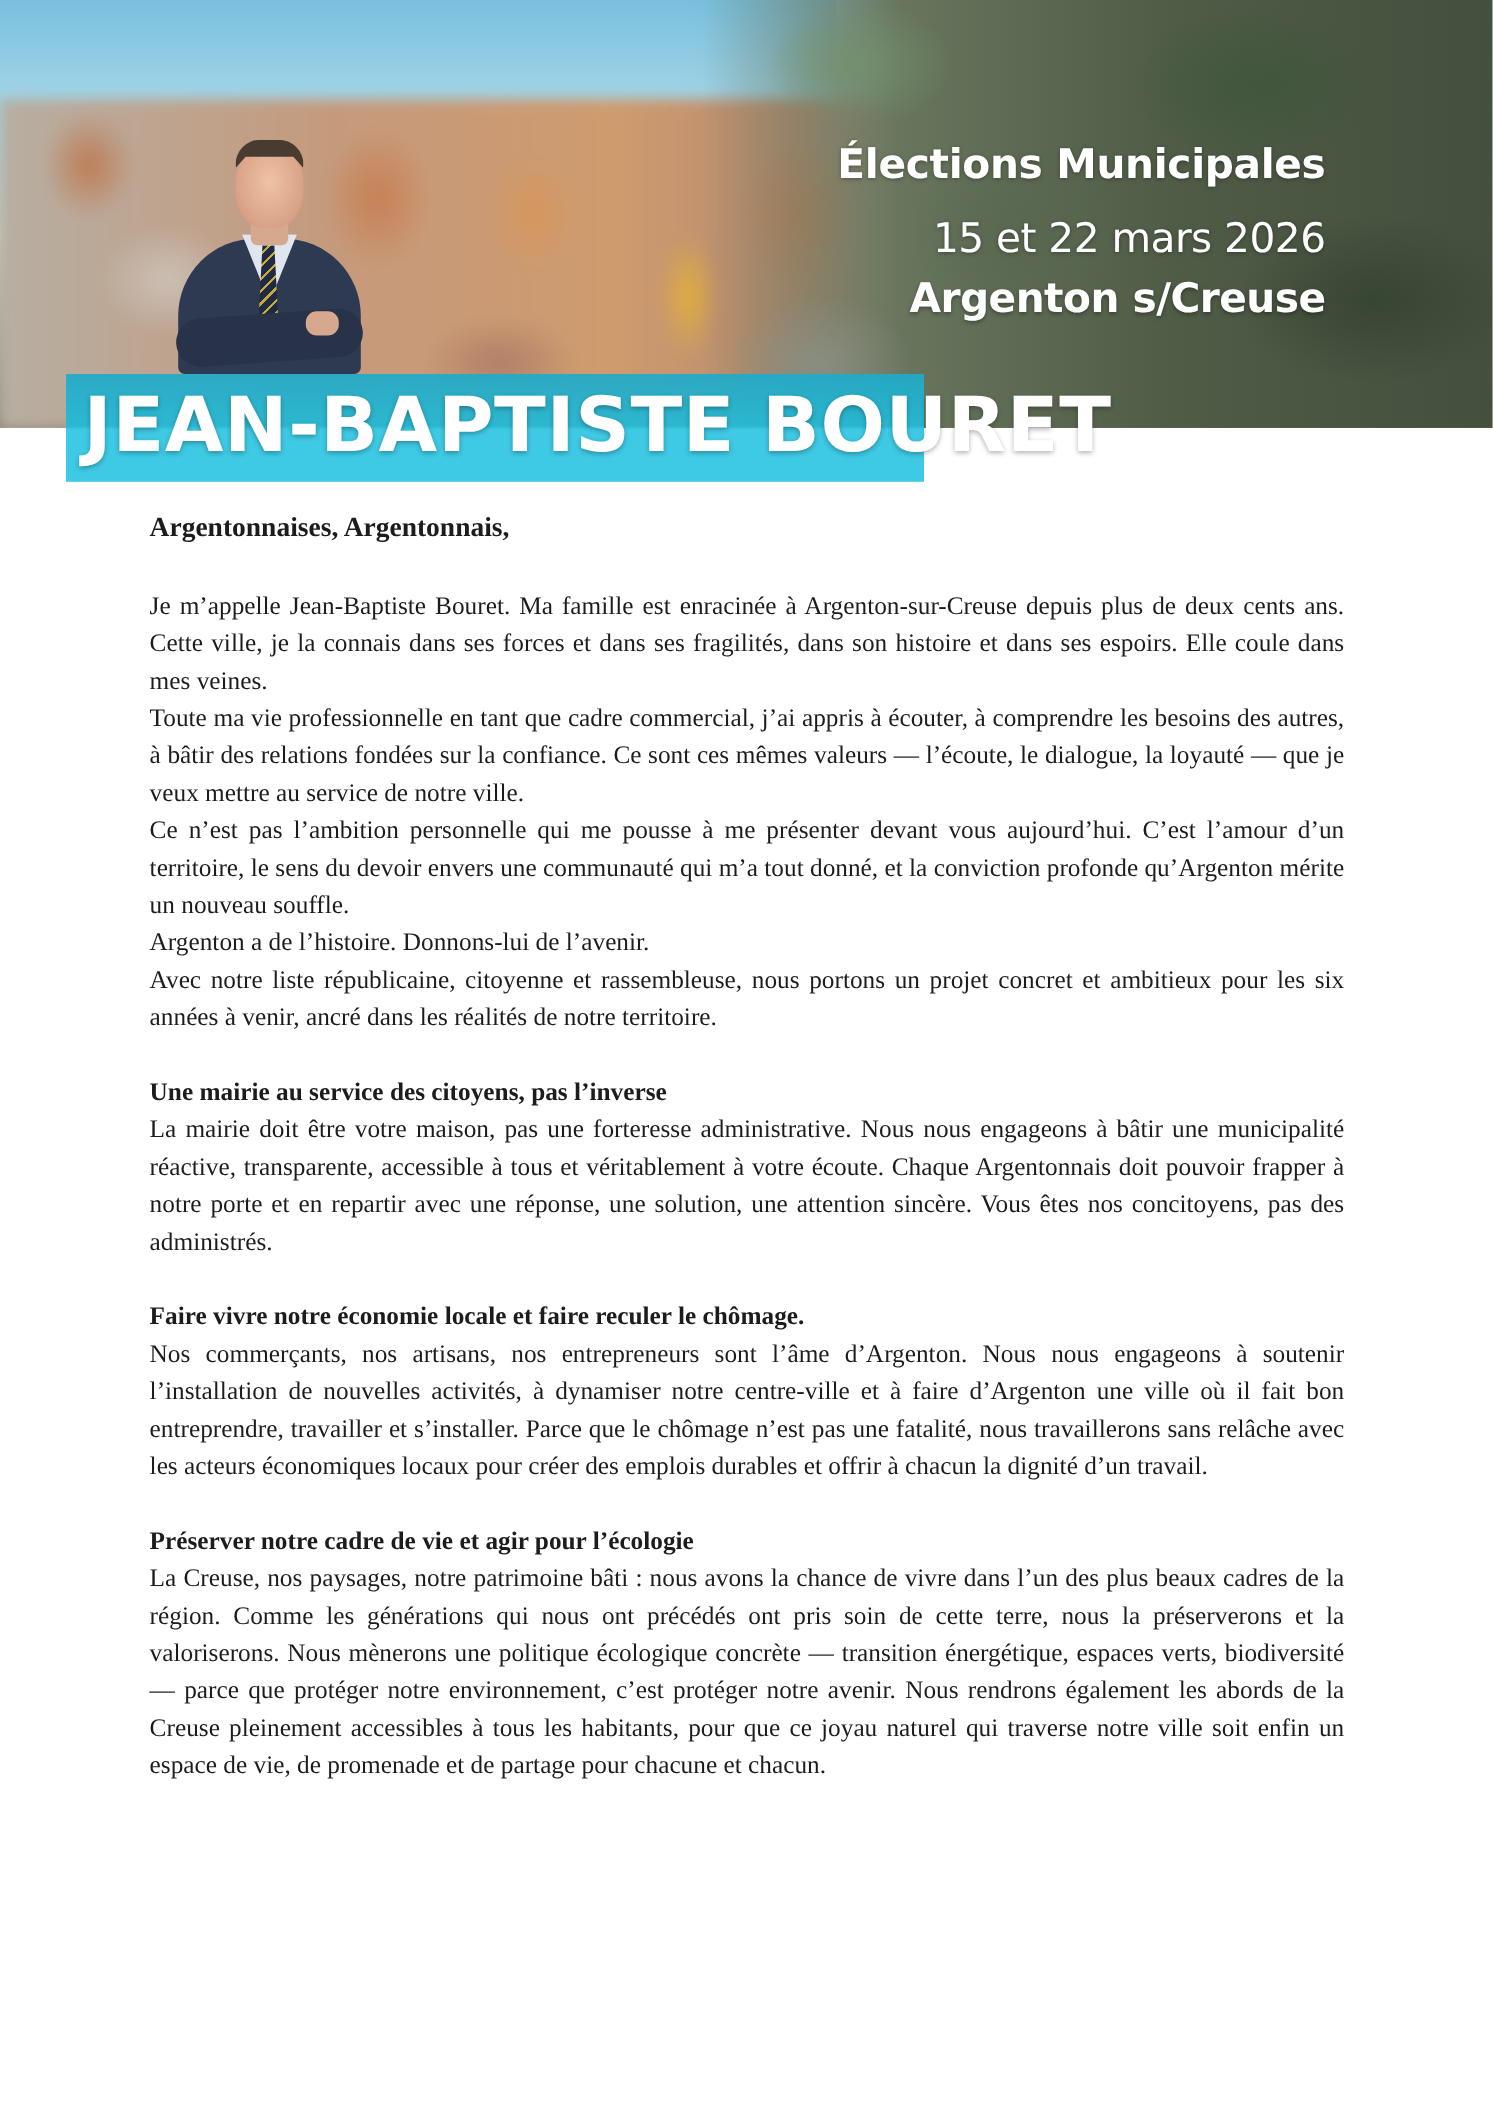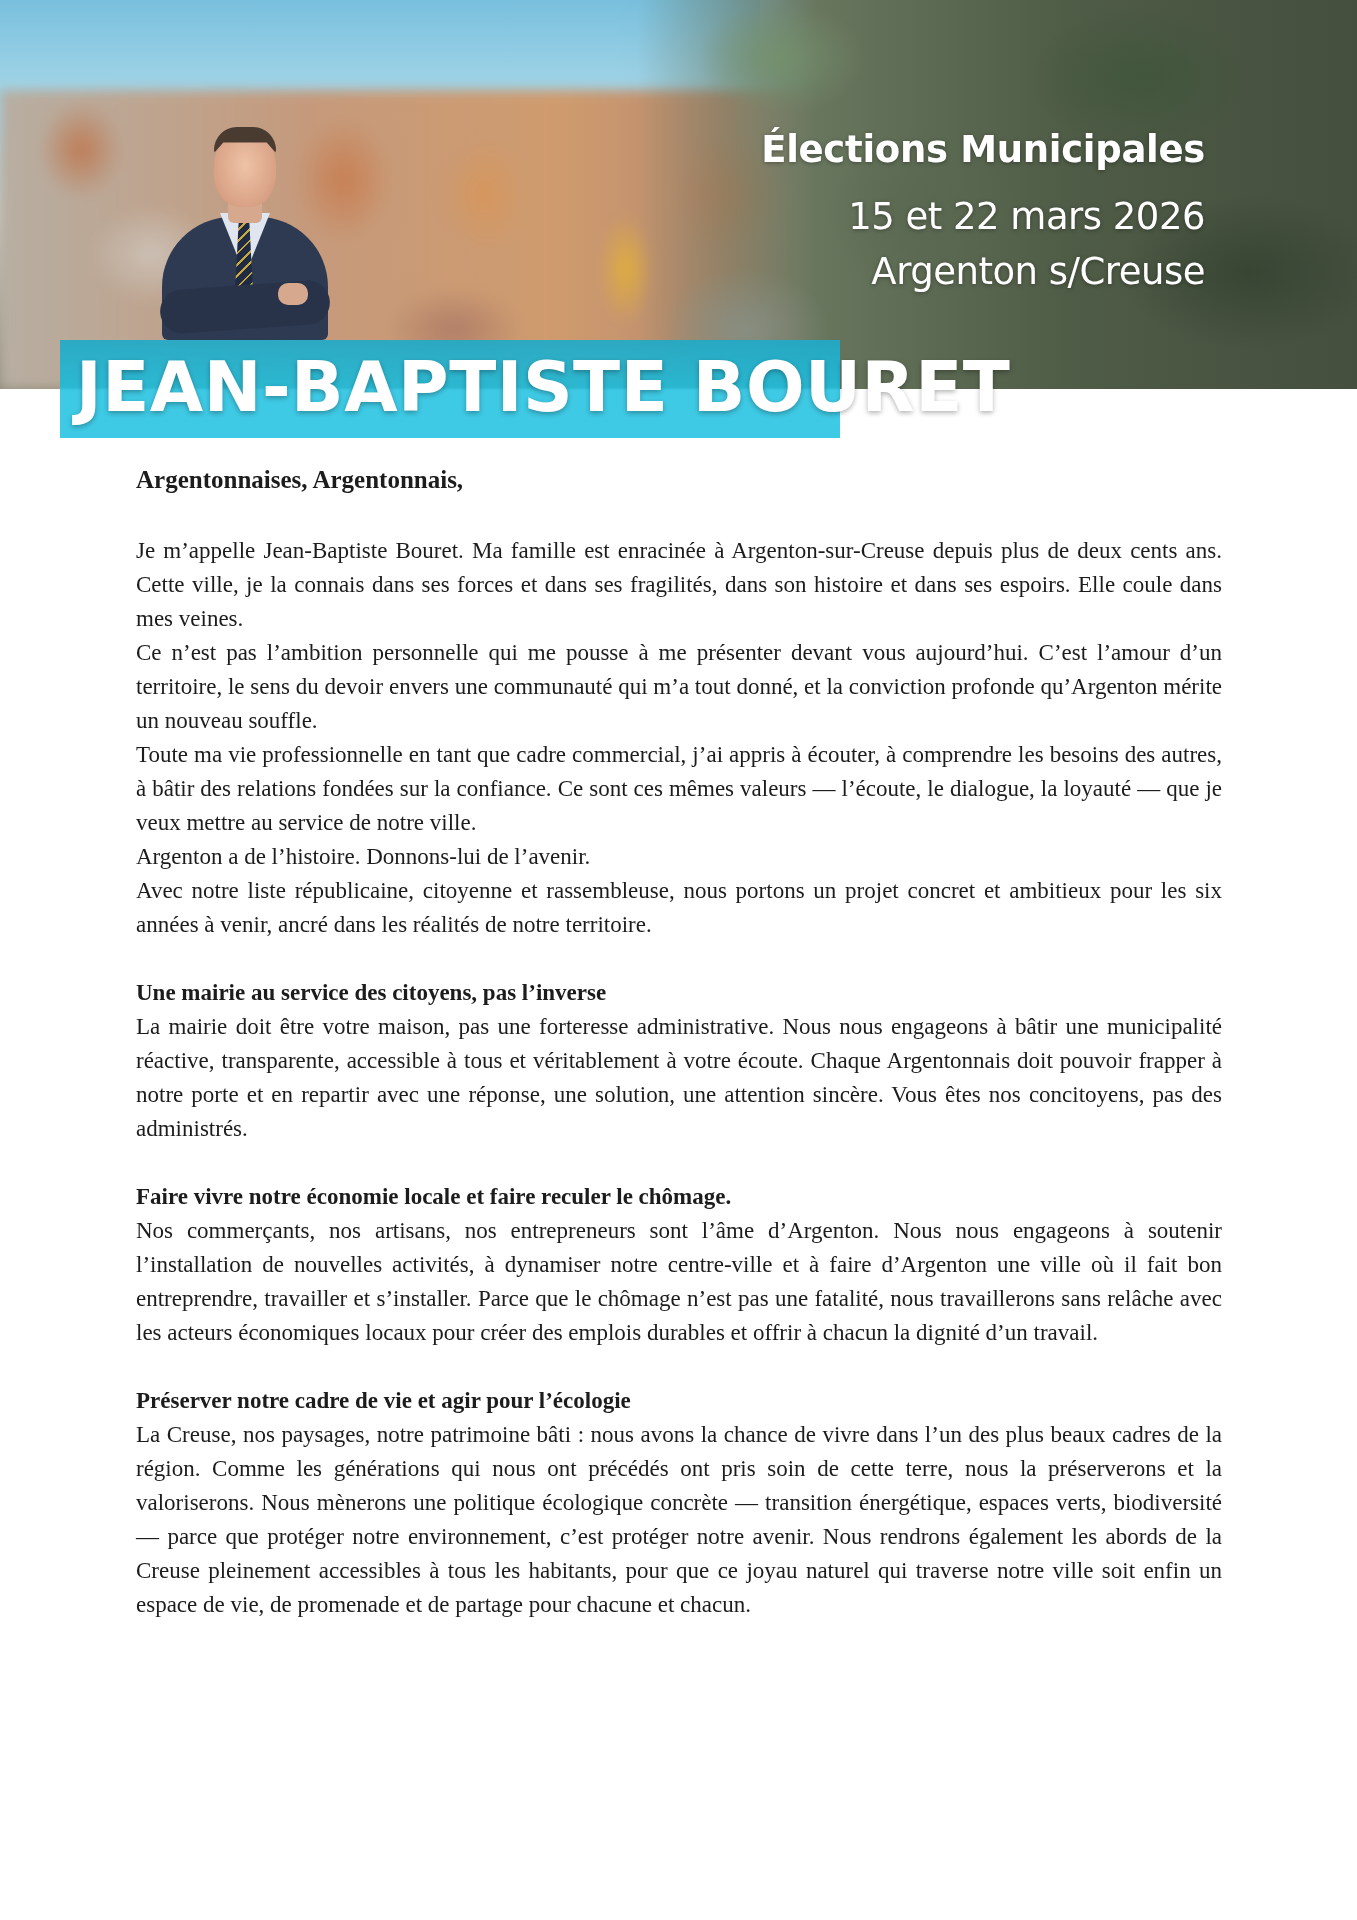--- a/index.html
+++ b/index.html
@@ -54,21 +54,21 @@
       background: #4a3b31; border-radius: 30px 30px 4px 4px; clip-path: polygon(0 100%, 0 30%, 25% 0, 75% 0, 100% 30%, 100% 100%, 85% 60%, 15% 60%); }
     .portrait .arms { position: absolute; left: 10px; top: 160px; width: 170px; height: 44px;
       background: #28334a; border-radius: 22px; transform: rotate(-4deg); }
     .portrait .hand { position: absolute; left: 128px; top: 158px; width: 30px; height: 22px; background: #d6a98f; border-radius: 10px; }
 
     
     .hero-text { position: absolute; right: 152px; top: 118px; text-align: right; color: #ffffff;
       font-family: "DejaVu Sans", sans-serif; text-shadow: 0 1px 4px rgba(0,0,0,0.35); }
     .hero-text .title { font-size: 37px; font-weight: bold; line-height: 64px; letter-spacing: -0.3px; }
     .hero-text .dates { font-size: 37px; font-weight: normal; line-height: 58px; margin-top: 6px; letter-spacing: -0.5px; }
-    .hero-text .city { font-size: 37px; font-weight: normal; line-height: 52px; letter-spacing: -0.5px; }
+    .hero-text .city { font-size: 37px; font-weight: bold; line-height: 52px; letter-spacing: -0.5px; }
 
     
     .name-banner { position: absolute; left: 60px; top: 340px; width: 780px; height: 98px;
       background: linear-gradient(180deg, rgba(32,170,200,0.92) 0%, rgba(36,185,213,0.95) 48%, #3ec9e4 52%, #3ec9e4 100%); }
     .name-banner .name { position: absolute; left: 16px; top: 14px; font-family: "DejaVu Sans", sans-serif;
       font-weight: bold; font-size: 69px; line-height: 66px; color: #ffffff; letter-spacing: 0.5px;
       text-shadow: 0 2px 5px rgba(0,0,0,0.3); white-space: nowrap; }
 
     
     .content { position: absolute; left: 136px; top: 460px; width: 1086px;
@@ -106,22 +106,22 @@
 </div>
 
 <div class="name-banner">
   <div class="name">JEAN-BAPTISTE BOURET</div>
 </div>
 
 <div class="content">
   <div class="salutation">Argentonnaises, Argentonnais,</div>
 
   <p>Je m’appelle Jean-Baptiste Bouret. Ma famille est enracinée à Argenton-sur-Creuse depuis plus de deux cents ans. Cette ville, je la connais dans ses forces et dans ses fragilités, dans son histoire et dans ses espoirs. Elle coule dans mes veines.</p>
+  <p>Toute ma vie professionnelle en tant que cadre commercial, j’ai appris à écouter, à comprendre les besoins des autres, à bâtir des relations fondées sur la confiance. Ce sont ces mêmes valeurs — l’écoute, le dialogue, la loyauté — que je veux mettre au service de notre ville.</p>
   <p>Ce n’est pas l’ambition personnelle qui me pousse à me présenter devant vous aujourd’hui. C’est l’amour d’un territoire, le sens du devoir envers une communauté qui m’a tout donné, et la conviction profonde qu’Argenton mérite un nouveau souffle.</p>
-  <p>Toute ma vie professionnelle en tant que cadre commercial, j’ai appris à écouter, à comprendre les besoins des autres, à bâtir des relations fondées sur la confiance. Ce sont ces mêmes valeurs — l’écoute, le dialogue, la loyauté — que je veux mettre au service de notre ville.</p>
   <p>Argenton a de l’histoire. Donnons-lui de l’avenir.</p>
   <p>Avec notre liste républicaine, citoyenne et rassembleuse, nous portons un projet concret et ambitieux pour les six années à venir, ancré dans les réalités de notre territoire.</p>
 
   <div class="section">
     <h2>Une mairie au service des citoyens, pas l’inverse</h2>
     <p>La mairie doit être votre maison, pas une forteresse administrative. Nous nous engageons à bâtir une municipalité réactive, transparente, accessible à tous et véritablement à votre écoute. Chaque Argentonnais doit pouvoir frapper à notre porte et en repartir avec une réponse, une solution, une attention sincère. Vous êtes nos concitoyens, pas des administrés.</p>
   </div>
 
   <div class="section">
     <h2>Faire vivre notre économie locale et faire reculer le chômage.</h2>

